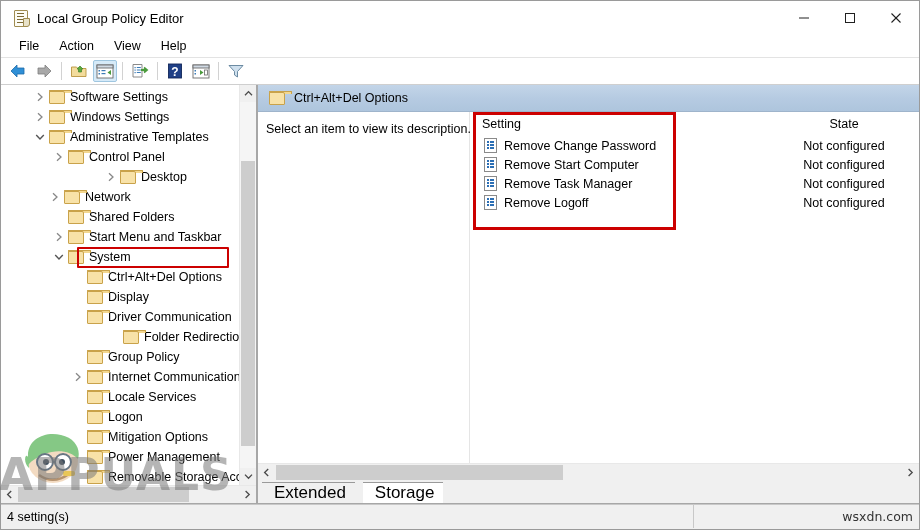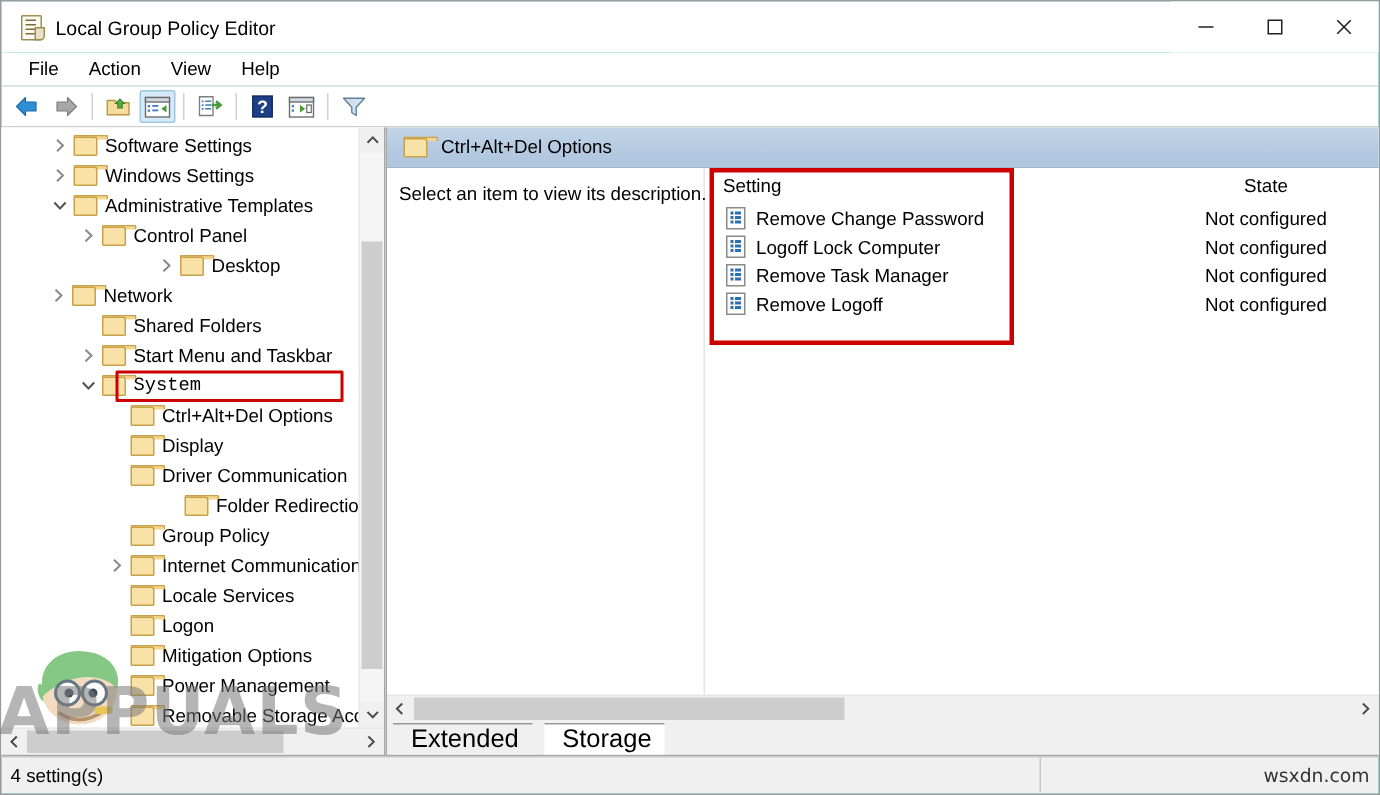--- a/index.html
+++ b/index.html
@@ -438,21 +438,21 @@
                 <svg width="8" height="10" viewBox="0 0 8 10">
                   <path d="M2,1.2 L6,5 L2,8.8" fill="none" stroke="#888" stroke-width="1.3"></path>
                 </svg>
               </span>
               <span class="tfolder">
                 <span class="tab"></span>
                 <span class="back"></span>
               </span>
               <span class="tlabel">Desktop</span>
             </div>
-            <div class="trow" style="padding-left: 30px;">
+            <div class="trow" style="padding-left: 46px;">
               <span class="twist">
                 <svg width="8" height="10" viewBox="0 0 8 10">
                   <path d="M2,1.2 L6,5 L2,8.8" fill="none" stroke="#888" stroke-width="1.3"></path>
                 </svg>
               </span>
               <span class="tfolder">
                 <span class="tab"></span>
                 <span class="back"></span>
               </span>
               <span class="tlabel">Network</span>
@@ -470,21 +470,21 @@
                 <svg width="8" height="10" viewBox="0 0 8 10">
                   <path d="M2,1.2 L6,5 L2,8.8" fill="none" stroke="#888" stroke-width="1.3"></path>
                 </svg>
               </span>
               <span class="tfolder">
                 <span class="tab"></span>
                 <span class="back"></span>
               </span>
               <span class="tlabel">Start Menu and Taskbar</span>
             </div>
-            <div class="trow" style="padding-left: 50px; font-family: Liberation Mono, monospace;">
+            <div class="trow" style="padding-left: 50px;">
               <span class="twist">
                 <svg width="10" height="8" viewBox="0 0 10 8">
                   <path d="M1.2,2 L5,6 L8.8,2" fill="none" stroke="#555" stroke-width="1.4"></path>
                 </svg>
               </span>
               <span class="tfolder">
                 <span class="tab"></span>
                 <span class="back"></span>
               </span>
               <span class="tlabel">System</span>
@@ -660,21 +660,21 @@
                 <span class="licon">
                   <span class="pg"></span>
                 </span>
                 <span class="lname">Remove Change Password</span>
                 <span class="lstate">Not configured</span>
               </div>
               <div class="lrow">
                 <span class="licon">
                   <span class="pg"></span>
                 </span>
-                <span class="lname">Logoff Lock Computer</span>
+                <span class="lname">Remove Start Computer</span>
                 <span class="lstate">Not configured</span>
               </div>
               <div class="lrow">
                 <span class="licon">
                   <span class="pg"></span>
                 </span>
                 <span class="lname">Remove Task Manager</span>
                 <span class="lstate">Not configured</span>
               </div>
               <div class="lrow">

